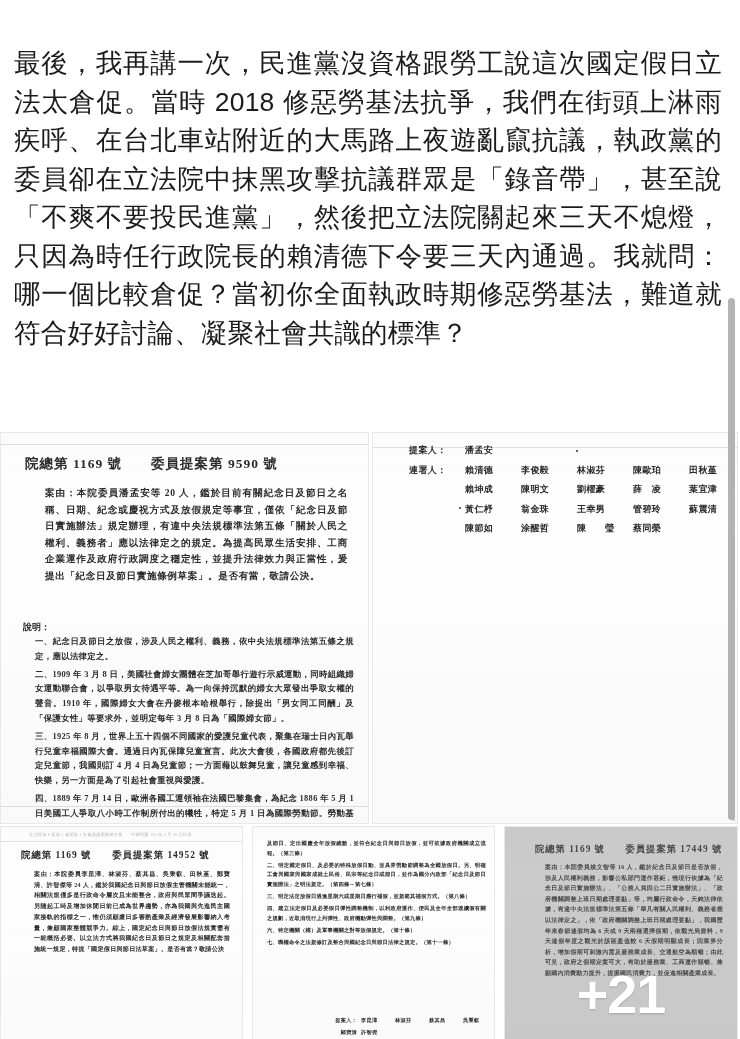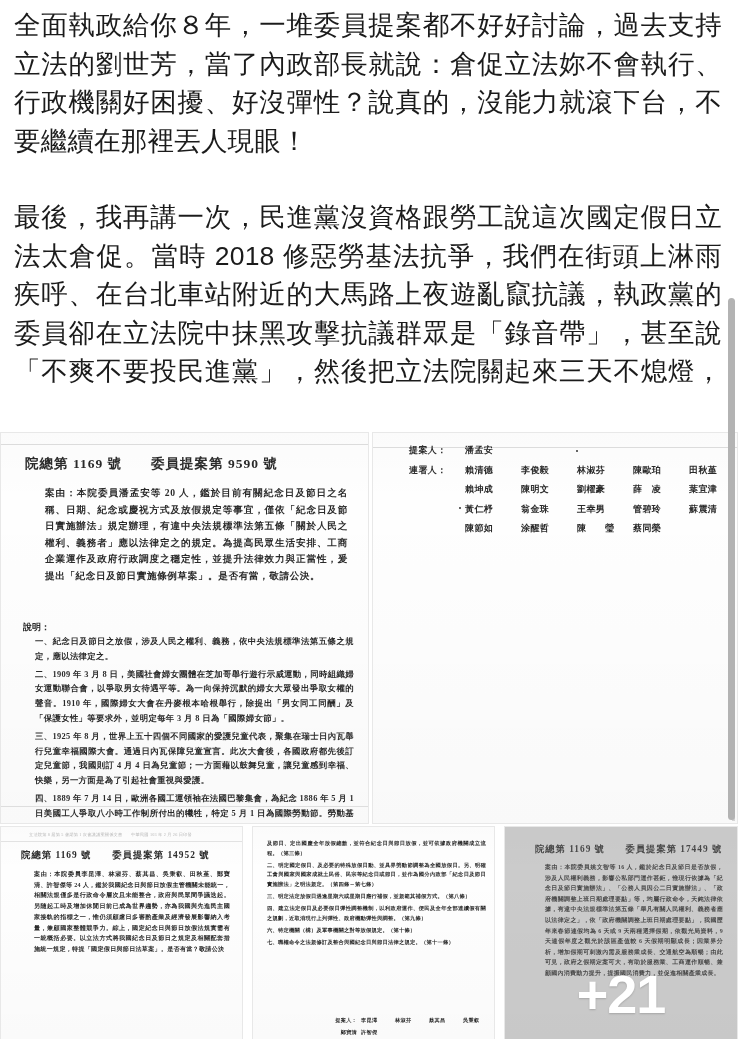--- a/index.html
+++ b/index.html
@@ -228,21 +228,20 @@
     left: 1px; top: 0;
     width: 7px; height: 100%;
     background: #b3b3b3;
     border-radius: 4px;
   }
 </style>
 </head>
 <body>
 
 <div class="post-text">
-  <p class="post-para">全面執政給你８年，一堆委員提案都不好好討論，過去支持立法的劉世芳，當了內政部長就說：倉促立法妳不會執行、行政機關好困擾、好沒彈性？說真的，沒能力就滾下台，不要繼續在那裡丟人現眼！</p>
   <p class="post-para second">最後，我再講一次，民進黨沒資格跟勞工說這次國定假日立法太倉促。當時 2018 修惡勞基法抗爭，我們在街頭上淋雨疾呼、在台北車站附近的大馬路上夜遊亂竄抗議，執政黨的委員卻在立法院中抹黑攻擊抗議群眾是「錄音帶」，甚至說「不爽不要投民進黨」，然後把立法院關起來三天不熄燈，只因為時任行政院長的賴清德下令要三天內通過。我就問：哪一個比較倉促？當初你全面執政時期修惡勞基法，難道就符合好好討論、凝聚社會共識的標準？</p>
 </div>
 
 <div class="attachments">
 
   <div class="row-top">
 
     <div class="thumb t1">
       <div class="scan">
         <div class="topstrip"></div>

